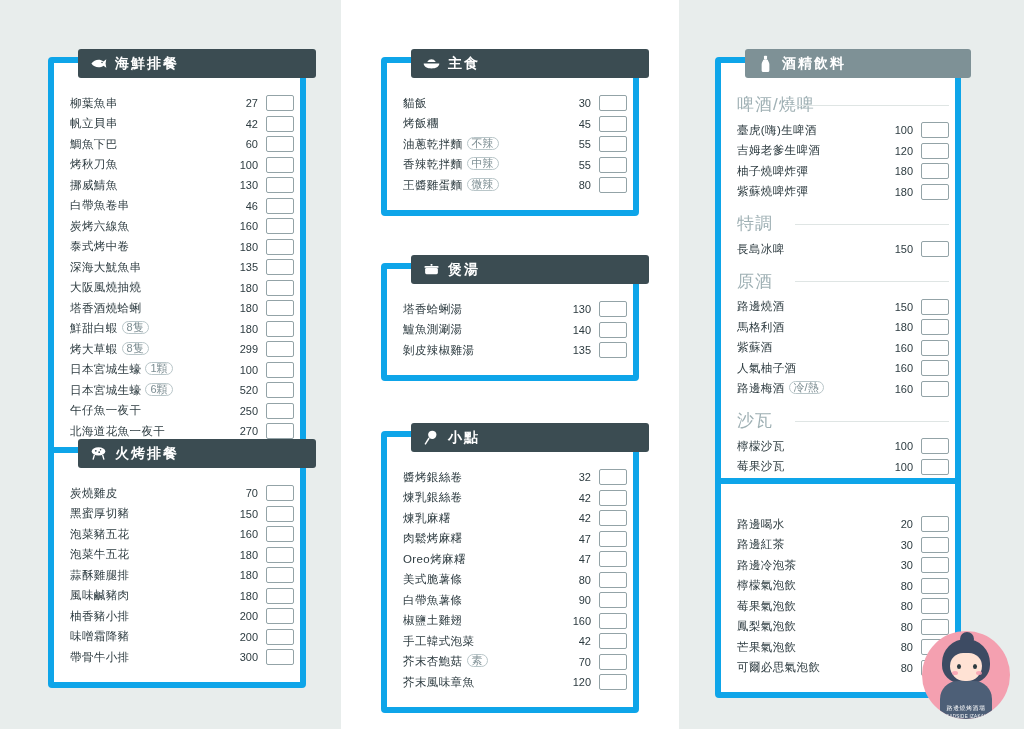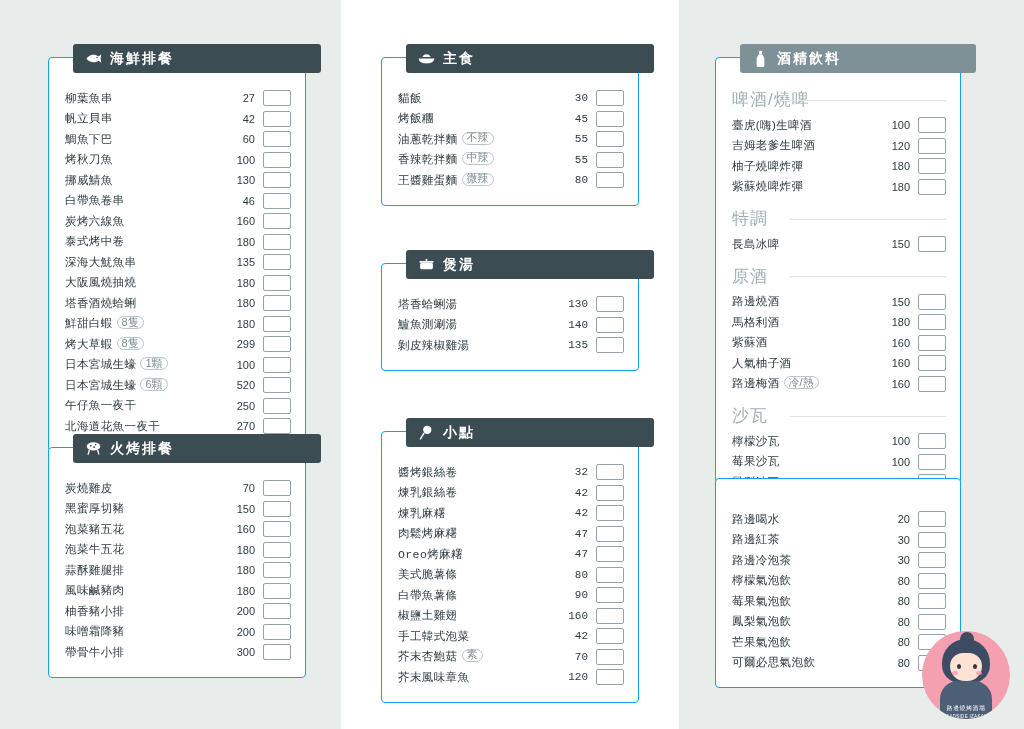--- a/index.html
+++ b/index.html
@@ -18,28 +18,28 @@
 
   .page{position:relative;width:1024px;height:729px;}
 
   .column{position:absolute;top:0;}
   .col1{left:0;width:341px;}
   .col2{left:341px;width:338px;}
   .col3{left:679px;width:345px;}
 
   .card{
     background:#ffffff;
-    border:1px solid #0ea5e9;
+    border:6px solid #0ea5e9;
     border-radius:4px;
     margin:0 auto;
     box-sizing:border-box;
     position:relative;
   }
   .col1 .card{width:258px;margin-left:48px;}
-  .col2 .card{width:258px;margin-left:40px;font-family:Liberation Mono, monospace;}
+  .col2 .card{width:258px;margin-left:40px;}
   .col3 .card{width:246px;margin-left:36px;}
 
   .card-header{
     position:absolute;
     top:-14px;left:24px;right:-16px;
     height:29px;
     background:#3b4c52;
     border-radius:3px;
     display:flex;align-items:center;
     padding-left:12px;
@@ -54,21 +54,21 @@
     flex:0 0 auto;
   }
   .hdr-icon svg{display:block;}
   .hdr-title{
     color:#ffffff;
     font-size:14px;
     letter-spacing:2px;
     font-weight:bold;
   }
 
-  .card-body{padding:30px 14px 14px 16px;}
+  .card-body{padding:30px 6px 14px 16px;}
 
   .group-label{
     color:#9fb0b4;
     font-size:17px;
     letter-spacing:1px;
     margin:10px 0 4px 0;
     position:relative;
     padding-right:4px;
   }
   .group-label::after{

